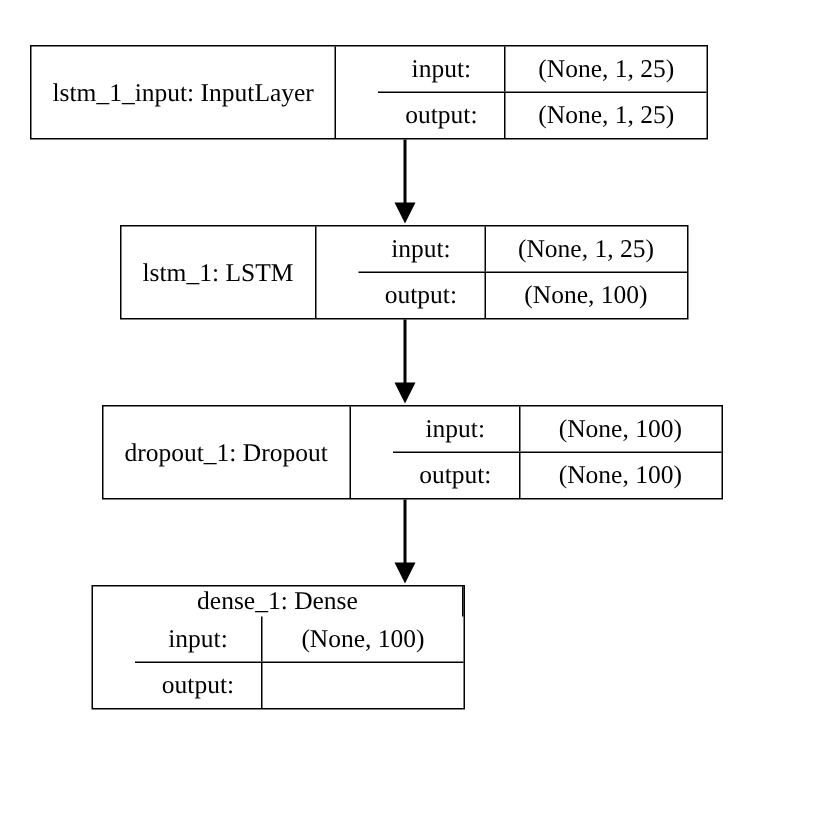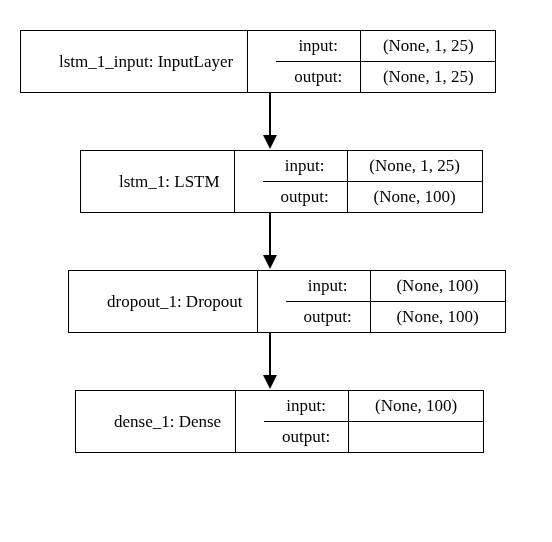--- a/index.html
+++ b/index.html
@@ -16,21 +16,20 @@
   .canvas {
     position: relative;
     width: 552px;
     height: 542px;
   }
   .node {
     position: absolute;
     border: 1.5px solid #000;
     display: flex;
     background: #fff;
-    padding-left: 24px;
   }
   .name-cell {
     display: flex;
     align-items: center;
     justify-content: center;
     padding: 0 14px;
     border-right: 1.5px solid #000;
     white-space: nowrap;
   }
   .io-col {
@@ -120,21 +119,21 @@
         <div class="io-shape">(None, 100)</div>
       </div>
     </div>
   </div>
 
   <svg class="arrow" style="left:260px; top:333px;" width="20" height="56">
     <line x1="10" y1="0" x2="10" y2="44" stroke="#000" stroke-width="2"></line>
     <polygon points="10,56 3,42 17,42" fill="#000"></polygon>
   </svg>
 
-  <div class="node" style="left:75px; top:390px;">
+  <div class="node" style="left:61px; top:390px;flex-direction:column;">
     <div class="name-cell">dense_1: Dense</div>
     <div class="io-col">
       <div class="io-row">
         <div class="io-label">input:</div>
         <div class="io-shape">(None, 100)</div>
       </div>
       <div class="io-row">
         <div class="io-label">output:</div>
       </div>
     </div>

